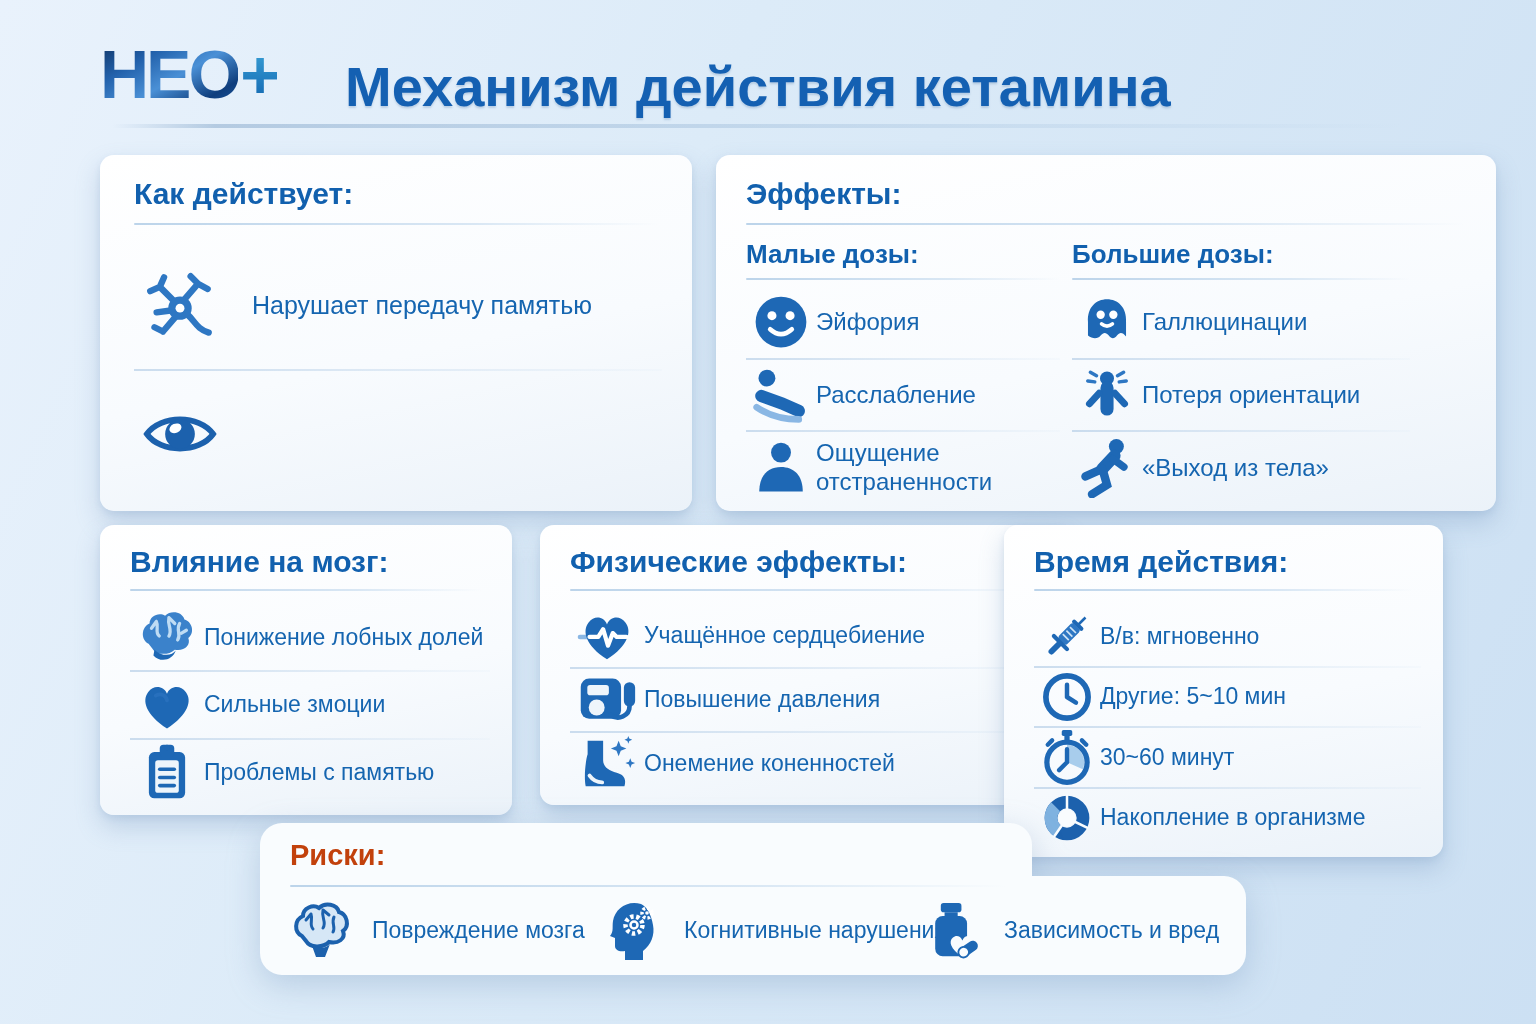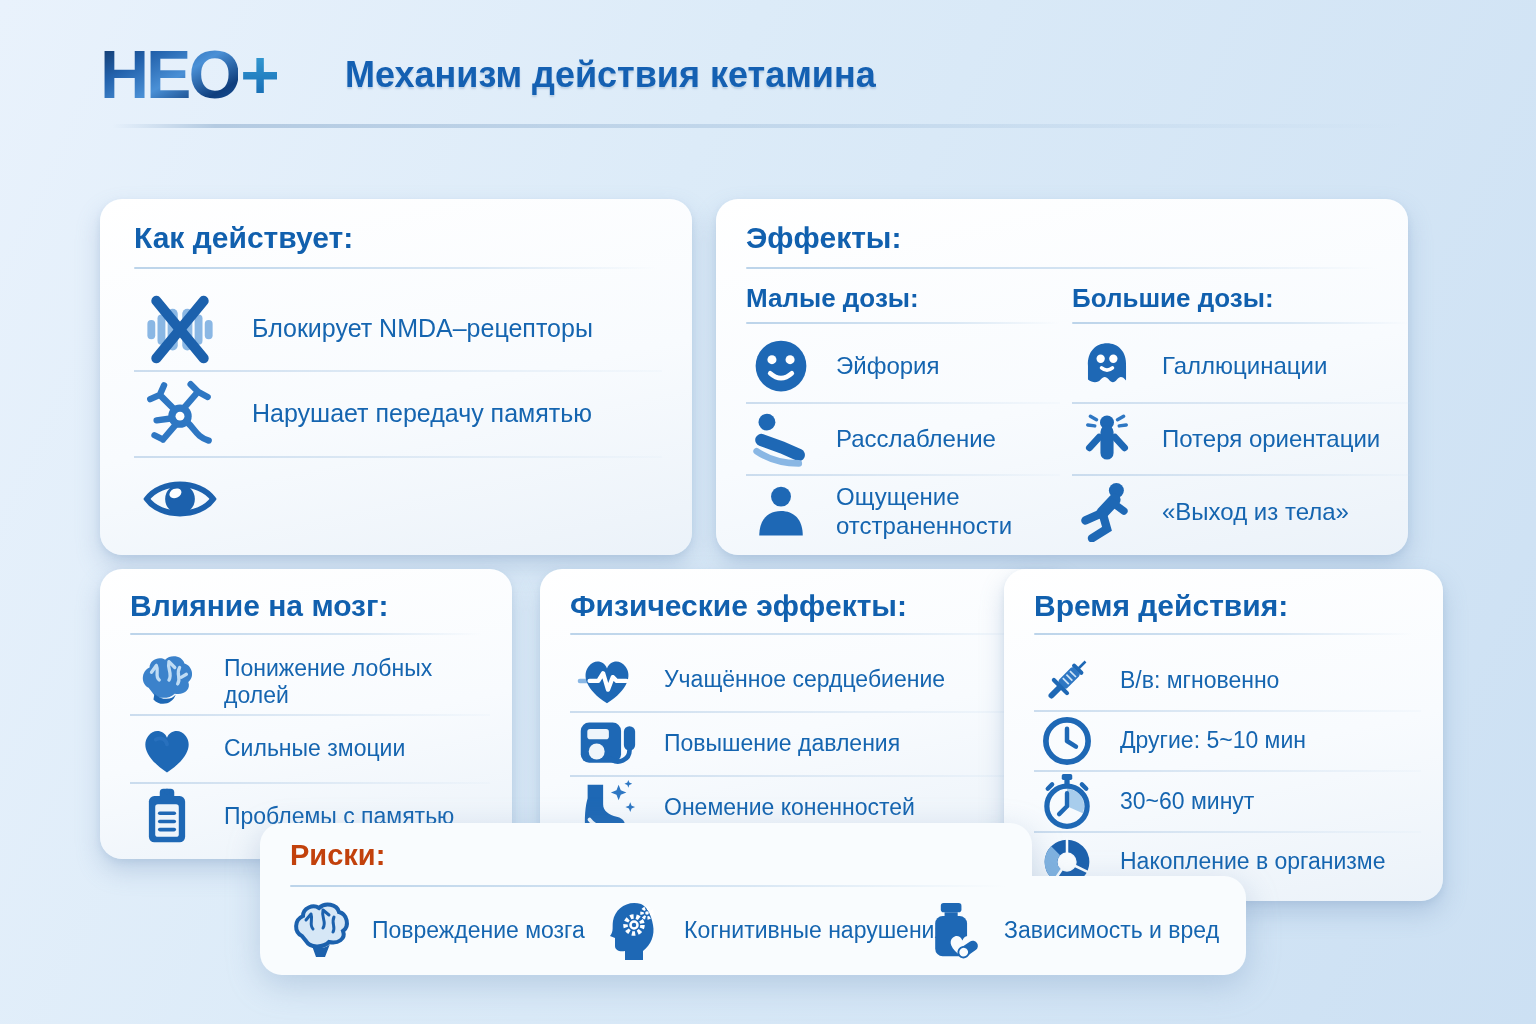--- a/index.html
+++ b/index.html
@@ -19,58 +19,57 @@
     -webkit-background-clip:text;background-clip:text;-webkit-text-fill-color:transparent;
   }
   .logo-plus{
     color:#2386c8;
     background:linear-gradient(180deg,#43aede 0%,#1b74ba 70%,#15609f 100%);
     -webkit-background-clip:text;background-clip:text;-webkit-text-fill-color:transparent;
     margin-left:2px;
   }
   .page-title{
     position:absolute;left:345px;top:54px;
-    font-size:36px;font-weight:bold;color:#1460b2;
+    font-size:56px;font-weight:bold;color:#1460b2;
     text-shadow:0 2px 2px rgba(90,130,175,0.28);
   }
   .header-rule{
     position:absolute;left:112px;top:124px;width:1292px;height:4px;border-radius:2px;
     background:linear-gradient(90deg,rgba(150,180,212,0) 0%,rgba(140,172,205,0.55) 8%,rgba(158,188,218,0.38) 55%,rgba(170,198,226,0) 100%);
   }
 
   
   .card{
-    position:absolute;border-radius:22px;
+    position:absolute;border-radius:14px;
     background:linear-gradient(168deg,#ffffff 0%,#f8fbfe 55%,#ebf2f9 100%);
     box-shadow:0 12px 24px rgba(108,143,184,0.30),0 3px 6px rgba(120,155,195,0.16);
-    margin-top:44px;
   }
   .card-title{font-size:30px;font-weight:bold;color:#1160ae;margin:22px 34px 0;}
   .rule{
     height:2px;margin:12px 34px 0;border-radius:1px;
     background:linear-gradient(90deg,#bcd4ea 0%,#d9e7f4 65%,rgba(217,231,244,0) 100%);
   }
   .rows{position:absolute;left:34px;right:30px;display:flex;flex-direction:column;}
-  .row{flex:1 1 0;min-height:0;display:flex;align-items:center;gap:20px;}
+  .row{flex:1 1 0;min-height:0;display:flex;align-items:center;}
   .rows .row + .row{
     border-top:2px solid;
     border-image:linear-gradient(90deg,rgba(183,207,231,0.7),rgba(210,228,244,0.1)) 1;
   }
   .icon{flex:none;display:flex;align-items:center;justify-content:center;}
   .label{font-size:23px;color:#1565b0;line-height:1.18;}
 
   
   .card-how{left:100px;top:155px;width:592px;height:356px;}
   .card-how .rows{top:88px;bottom:14px;}
   .card-how .icon{width:92px;}
   .card-how .label{font-size:25px;}
   .card-how .row{gap:26px;}
 
   
-  .card-effects{left:716px;top:155px;width:692px;height:356px;}
+  .card-effects{left:716px;top:155px;width:780px;height:356px;}
   .card-effects .card-title{margin-left:30px;}
   .card-effects .rule{margin-left:30px;margin-right:30px;}
   .col{position:absolute;top:84px;bottom:8px;}
   .col-small{left:30px;width:314px;}
   .col-large{left:356px;width:338px;}
   .col-title{font-size:26px;font-weight:bold;color:#1160ae;}
   .col .rule{margin:8px 0 0;}
   .col .rows{position:absolute;left:0;right:0;top:48px;bottom:0;}
   .col .icon{width:70px;}
   .col .label{font-size:24px;}
@@ -121,39 +120,20 @@
   </div>
   <div class="page-title">Механизм действия кетамина</div>
   <div class="header-rule"></div>
 
   <div class="card card-how">
     <div class="card-title">Как действует:</div>
     <div class="rule"></div>
     <div class="rows">
       <div class="row">
         <span class="icon">
-          <svg viewBox="0 0 64 64" width="72" height="72">
-            <g fill="#8ab7e4">
-              <rect x="3" y="24" width="7" height="17" rx="3.5"></rect>
-              <rect x="12" y="19" width="7" height="27" rx="3.5"></rect>
-              <rect x="21" y="14" width="9" height="37" rx="4.5"></rect>
-              <rect x="34" y="14" width="9" height="37" rx="4.5"></rect>
-              <rect x="45" y="19" width="7" height="27" rx="3.5"></rect>
-              <rect x="54" y="24" width="7" height="17" rx="3.5"></rect>
-            </g>
-            <g stroke="#1c61ad" stroke-width="9" stroke-linecap="round">
-              <line x1="11" y1="7" x2="53" y2="58"></line>
-              <line x1="53" y1="7" x2="11" y2="58"></line>
-            </g>
-          </svg>
-        </span>
-        <span class="label">Блокирует NMDA–рецепторы</span>
-      </div>
-      <div class="row">
-        <span class="icon">
           <svg viewBox="0 0 64 64" width="68" height="68">
             <g stroke="#2e77c3" stroke-width="6" stroke-linecap="round" fill="none">
               <path d="M27 28 L13 14 M13 14 L4 18 M13 14 L17 5"></path>
               <path d="M36 26 L49 11 M49 11 L42 4 M49 11 L58 16"></path>
               <path d="M25 36 L10 38"></path>
               <path d="M28 42 L16 56 M16 56 L8 52"></path>
               <path d="M39 40 C46 46 48 54 59 57"></path>
             </g>
             <circle cx="32" cy="34" r="11" fill="#2e77c3"></circle>
             <circle cx="32" cy="34" r="4.2" fill="#ffffff"></circle>

